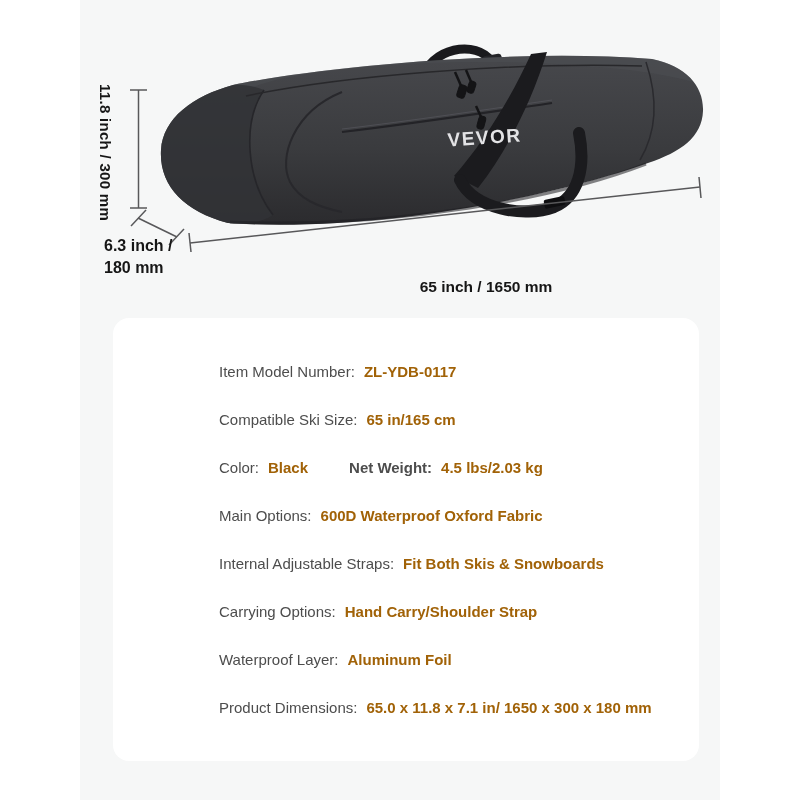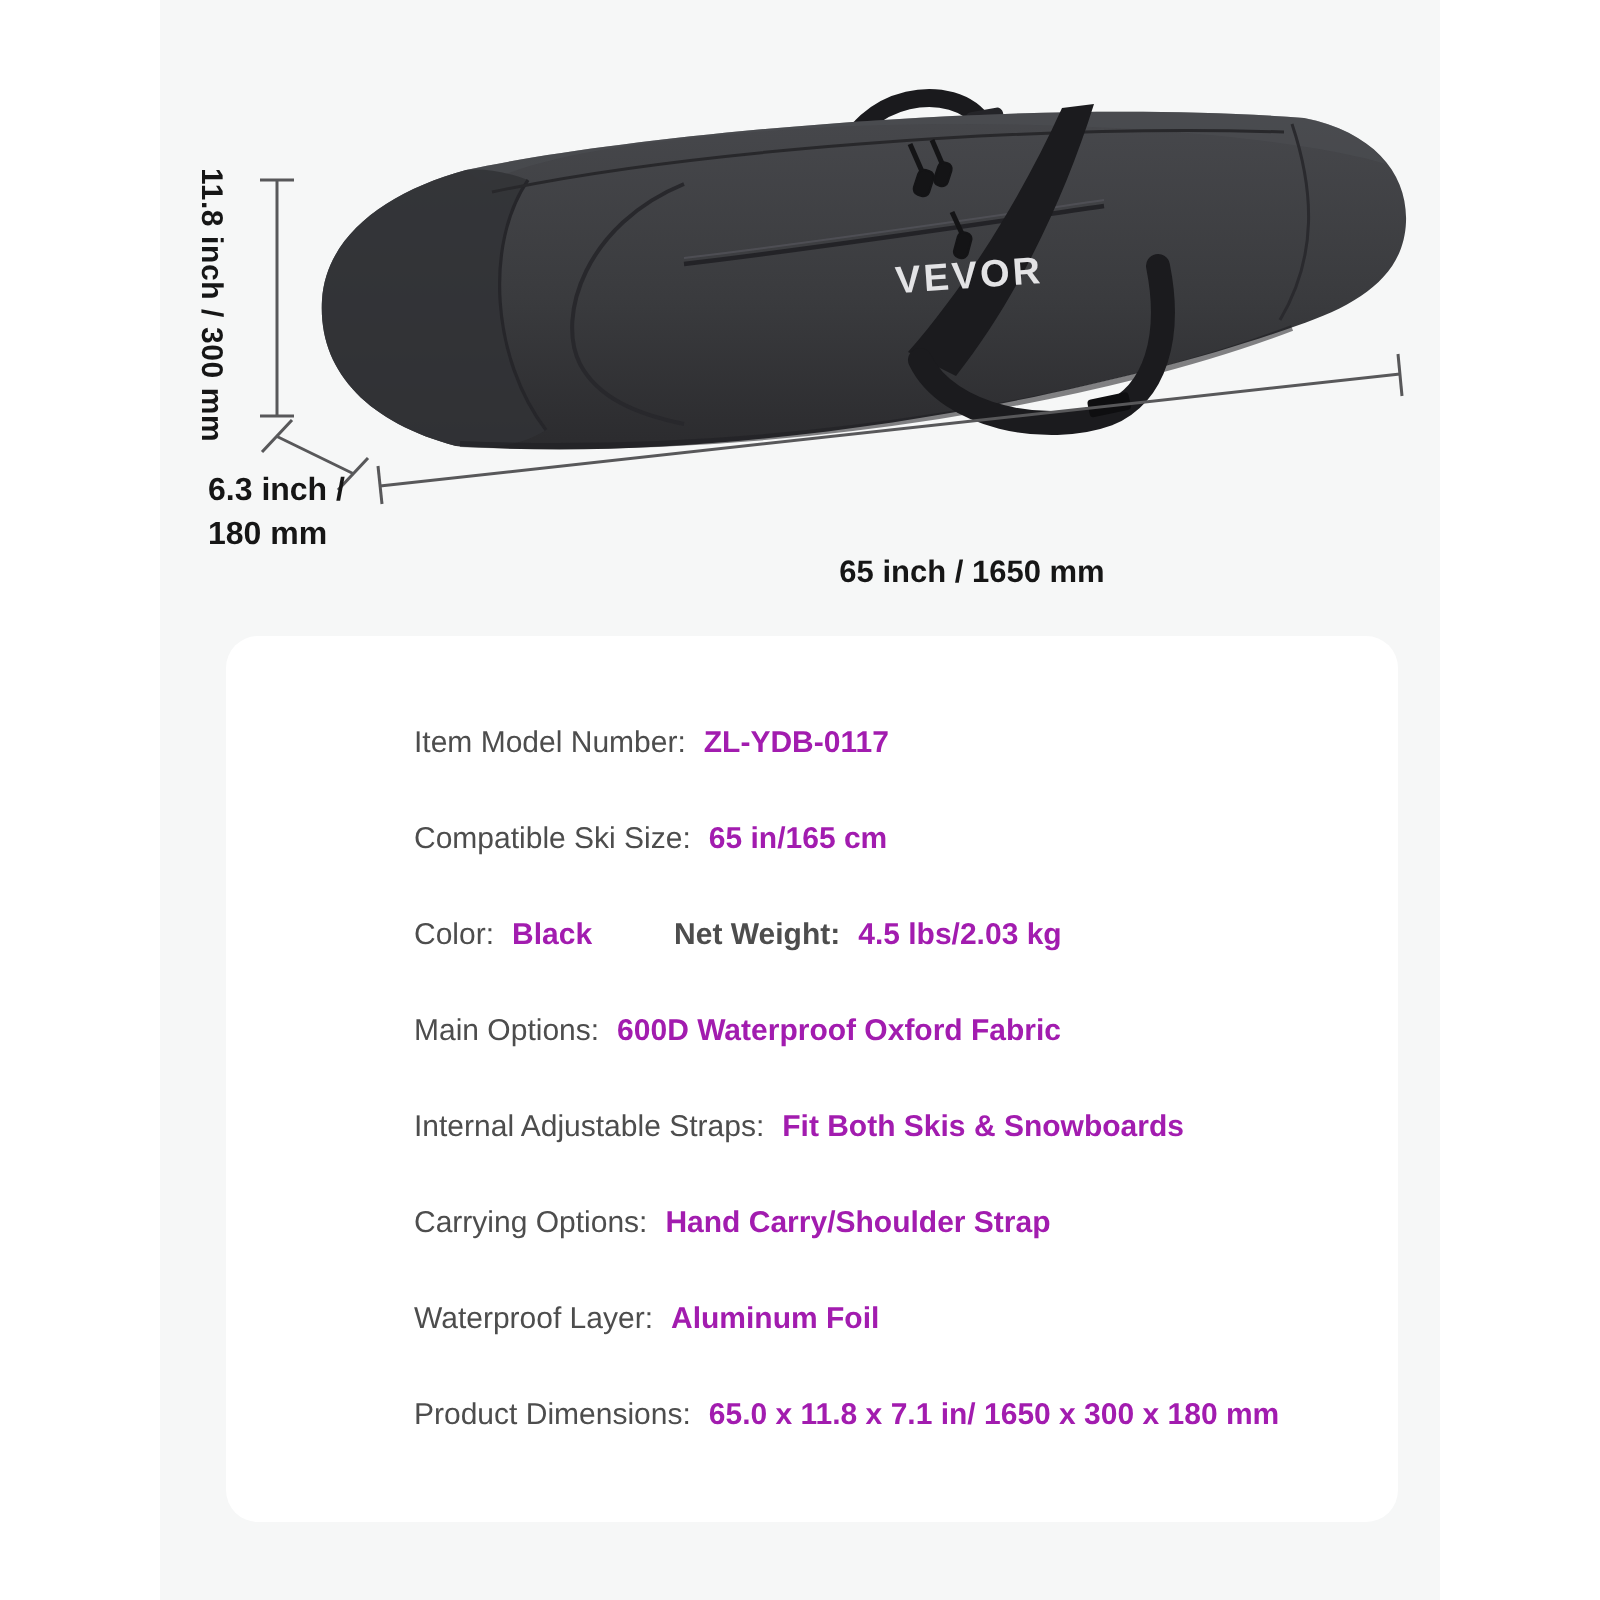--- a/index.html
+++ b/index.html
@@ -14,22 +14,22 @@
   .dim-label{position:absolute;color:#161616;font-weight:700;}
   .dim-height{left:17px;top:84px;height:150px;writing-mode:vertical-rl;
               font-size:15px;letter-spacing:.3px;display:flex;align-items:center;}
   .dim-depth{left:24px;top:235px;font-size:16px;line-height:22px;}
   .dim-length{left:331px;top:230px;width:150px;text-align:center;font-size:15.5px;margin-top:48px;}
 
   
   .card{position:relative;margin-left:33px;width:586px;height:443px;background:#ffffff;
         border-radius:16px;box-sizing:border-box;padding:29px 30px 0 94px;}
   .spec-row{height:48px;display:flex;align-items:center;white-space:nowrap;}
-  .spec-label{font-size:15px;color:#4d4d4d;}
-  .spec-value{font-size:15px;font-weight:700;color:#a21caf;margin-left:9px;}
+  .spec-label{font-size:15px;color:#4d4d4d;margin-left:12px;}
+  .spec-value{font-size:15px;font-weight:700;color:#a16207;margin-left:9px;}
   .spec-label.second{margin-left:41px;font-weight:bold;}
 </style>
 </head>
 <body>
 
 <div class="page">
   <div class="band">
 
     <section class="photo">
       <svg width="640" height="318" viewBox="0 0 640 318">

